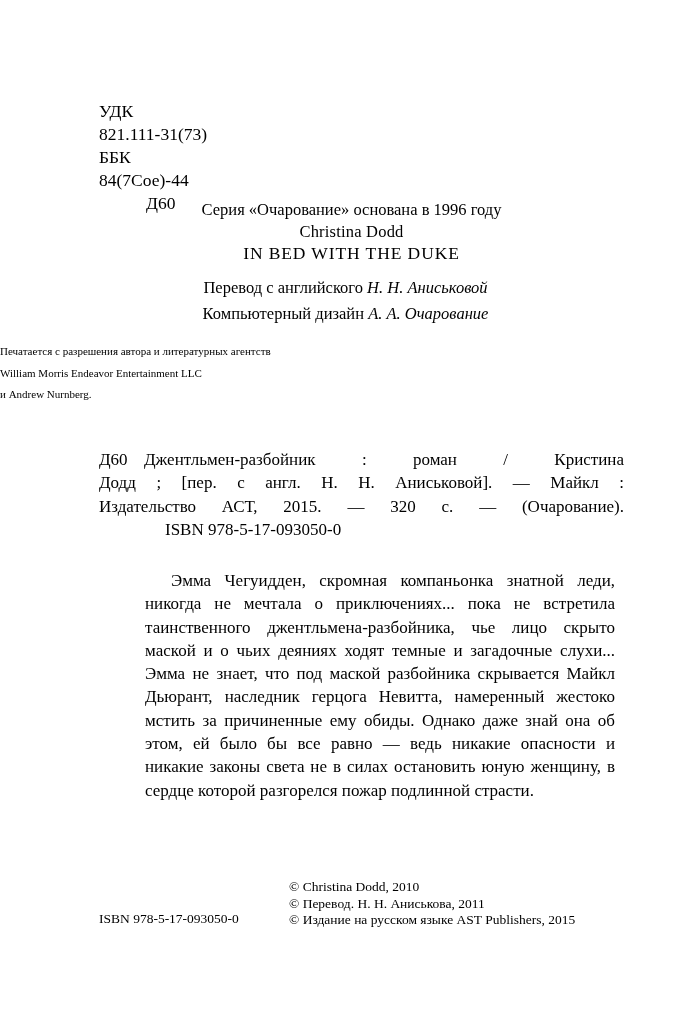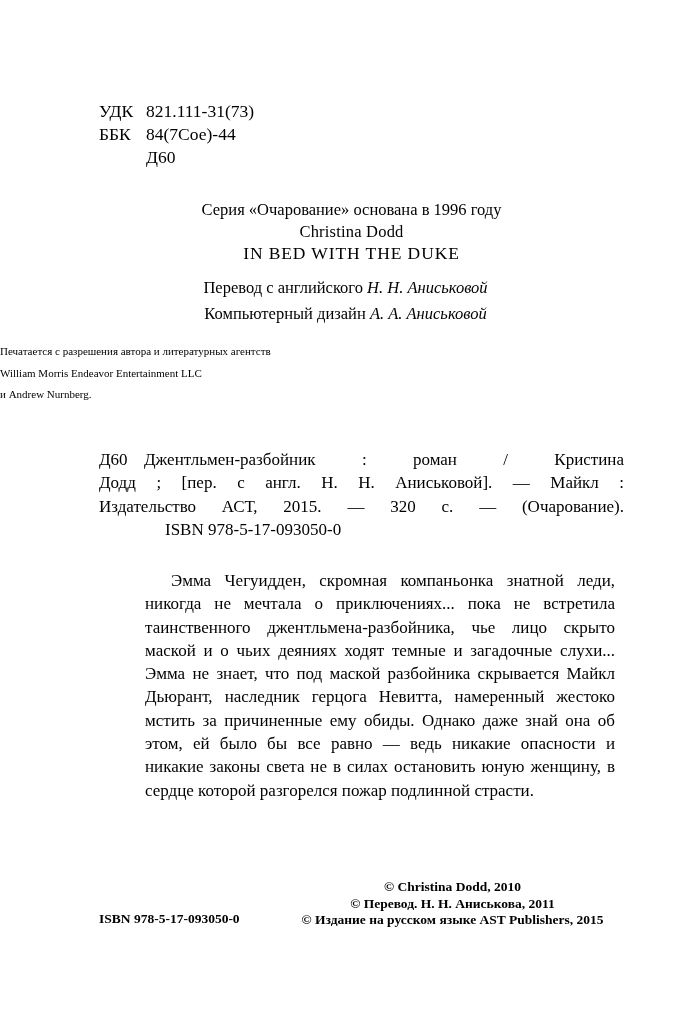--- a/index.html
+++ b/index.html
@@ -26,21 +26,21 @@
 
   
   .udk-block {
     position: absolute;
     left: 99px;
     top: 100px;
     font-size: 17.5px;
     line-height: 23px;
     white-space: nowrap;
   }
-  .udk-row { display: flex; }
+  .udk-row { display: flex; flex-direction: column; }
   .udk-label {
     display: inline-block;
     width: 47px;
     flex: 0 0 auto;
   }
   .udk-value { display: inline-block; }
   .udk-row-indent { padding-left: 47px; }
 
   
   .series-block {
@@ -154,22 +154,21 @@
   .udk-repeat span { display: block; }
 
   
   .footer {
     position: absolute;
     left: 99px;
     top: 879px;
     width: 517px;
     font-size: 13.5px;
     line-height: 16.5px;
-    font-weight: bold;
-    text-align: center;
+    font-weight: normal;
   }
   .footer-rows {
     position: relative;
     min-height: 50px;
   }
   .footer-copy {
     margin-left: 190px;
   }
   .footer-copy span { display: block; white-space: nowrap; }
   .footer-isbn {
@@ -199,21 +198,21 @@
   </div>
 
   <div class="series-block">
     <span class="series-line">Серия «Очарование» основана в 1996 году</span>
     <span class="orig-author">Christina Dodd</span>
     <span class="orig-title">IN BED WITH THE DUKE</span>
   </div>
 
   <div class="credits-block">
     <span class="credits-line"><span>Перевод с английского </span><em>Н. Н. Аниськовой</em></span>
-    <span class="credits-line"><span>Компьютерный дизайн </span><em>А. А. Аниськовой</em></span>
+    <span class="credits-line"><span>Компьютерный дизайн </span><em>А. А. Очарование</em></span>
   </div>
 
   <div class="permissions-block">
     <span class="permissions-line">Печатается с разрешения автора и литературных агентств</span>
     <span class="permissions-line">William Morris Endeavor Entertainment LLC</span>
     <span class="permissions-line">и Andrew Nurnberg.</span>
   </div>
 
   <div class="biblio-block">
     <div class="biblio-body">

